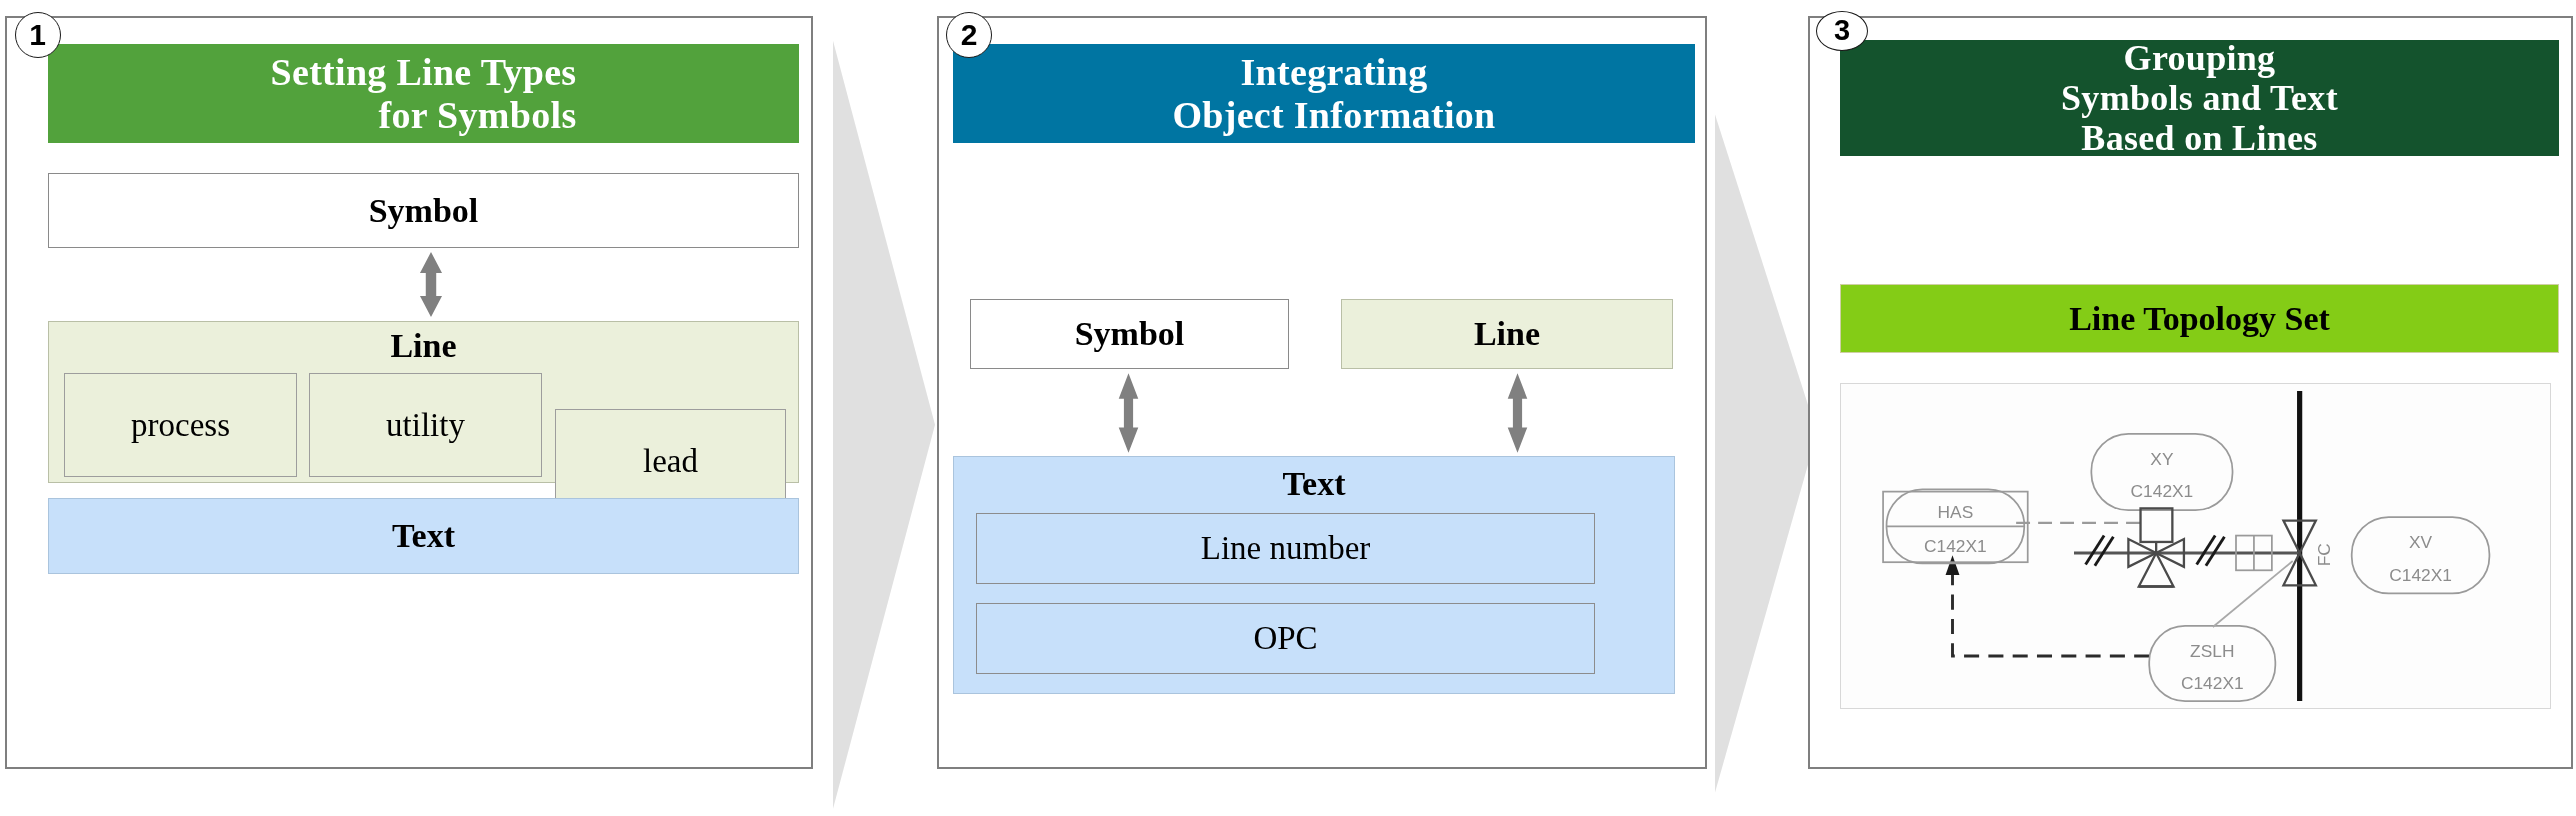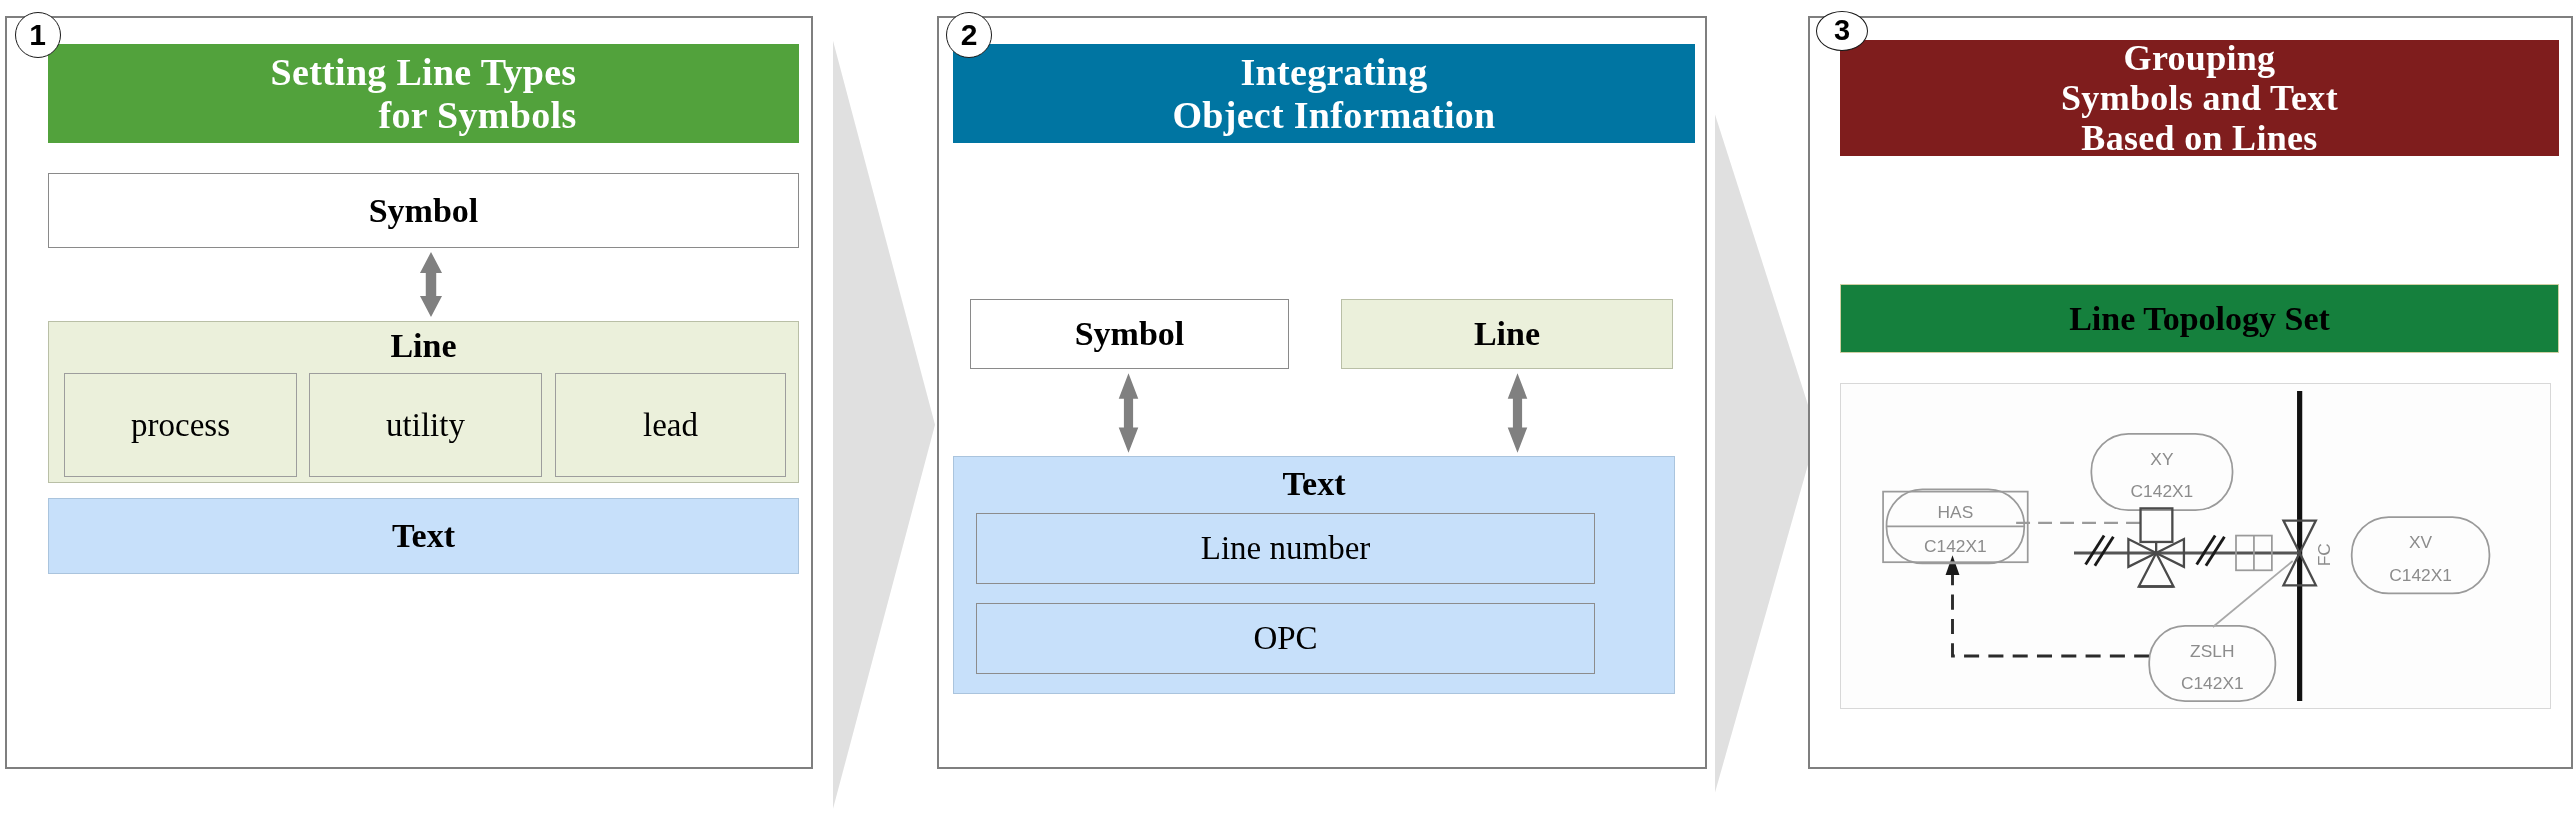--- a/index.html
+++ b/index.html
@@ -46,21 +46,21 @@
   .hdr{
     position:absolute;
     color:#ffffff;font-weight:bold;
     display:flex;align-items:center;justify-content:center;
     text-align:center;line-height:1.12;
     white-space:pre-line;
     letter-spacing:0.3px;
   }
   #hdr-1{left:48px;top:44px;width:751px;height:99px;background:#52A23C;font-size:38px;text-align:right;}
   #hdr-2{left:953px;top:44px;width:722px;height:99px;background:#0075A2;font-size:38px;padding-left:20px;}
-  #hdr-3{left:1840px;top:40px;width:719px;height:116px;background:#7f1d1d;font-size:36px;}
+  #hdr-3{left:1840px;top:40px;width:719px;height:116px;background:#14532d;font-size:36px;}
 
   
   .box{
     position:absolute;box-sizing:border-box;
     display:flex;align-items:center;justify-content:center;
     text-align:center;color:#000;
   }
   .box.bold{font-weight:bold;}
 
   
@@ -71,21 +71,21 @@
   #p1-line-label{position:absolute;left:0;top:3.5px;width:100%;height:41px;
     display:flex;align-items:center;justify-content:center;
     font-weight:bold;font-size:34px;color:#000;}
   .p1-sub{
     position:absolute;top:51px;height:104px;box-sizing:border-box;
     background:#EBF0DB;border:1.2px solid #9d9d9d;
     display:flex;align-items:center;justify-content:center;
     font-size:33px;color:#000;}
   #p1-sub-process{left:15px;width:233px;}
   #p1-sub-utility{left:260px;width:233px;}
-  #p1-sub-lead{left:506px;width:231px;}
+  #p1-sub-lead{left:506px;width:231px;margin-top:36px;}
   #p1-text{left:48px;top:498px;width:751px;height:76px;
     background:#C7E0FA;border:0.6px solid #aac4dd;font-size:34px;font-weight:bold;}
 
   
   #p1-arrow{position:absolute;left:418px;top:252px;width:26px;height:65px;}
 
   
   #p2-symbol{left:970px;top:299px;width:319px;height:70px;
     background:#ffffff;border:1.7px solid #8a8a8a;font-size:34px;font-weight:bold;}
   #p2-line{left:1341px;top:299px;width:332px;height:70px;
@@ -100,21 +100,21 @@
   .p2-sub{
     position:absolute;left:22px;width:619px;height:71px;box-sizing:border-box;
     background:#C7E0FA;border:1.2px solid #8c8c8c;
     display:flex;align-items:center;justify-content:center;
     font-size:33px;color:#000;}
   #p2-sub-linenumber{top:56px;}
   #p2-sub-opc{top:146px;}
 
   
   #p3-topology{left:1840px;top:284px;width:719px;height:69px;
-    background:#15803d;border:1.2px solid #cfcfa4;font-size:34px;font-weight:bold;}
+    background:#84cc16;border:1.2px solid #cfcfa4;font-size:34px;font-weight:bold;}
   #p3-pid-frame{position:absolute;left:1840px;top:383px;width:711px;height:326px;
     background:#fdfdfd;border:0.6px solid #d8d8d8;box-sizing:border-box;}
   #p3-pid-svg{position:absolute;left:0;top:0;width:100%;height:100%;}
 </style>
 </head>
 <body>
 
 <div class="chevron" id="chevron-1"></div>
 <div class="chevron" id="chevron-2"></div>
 

